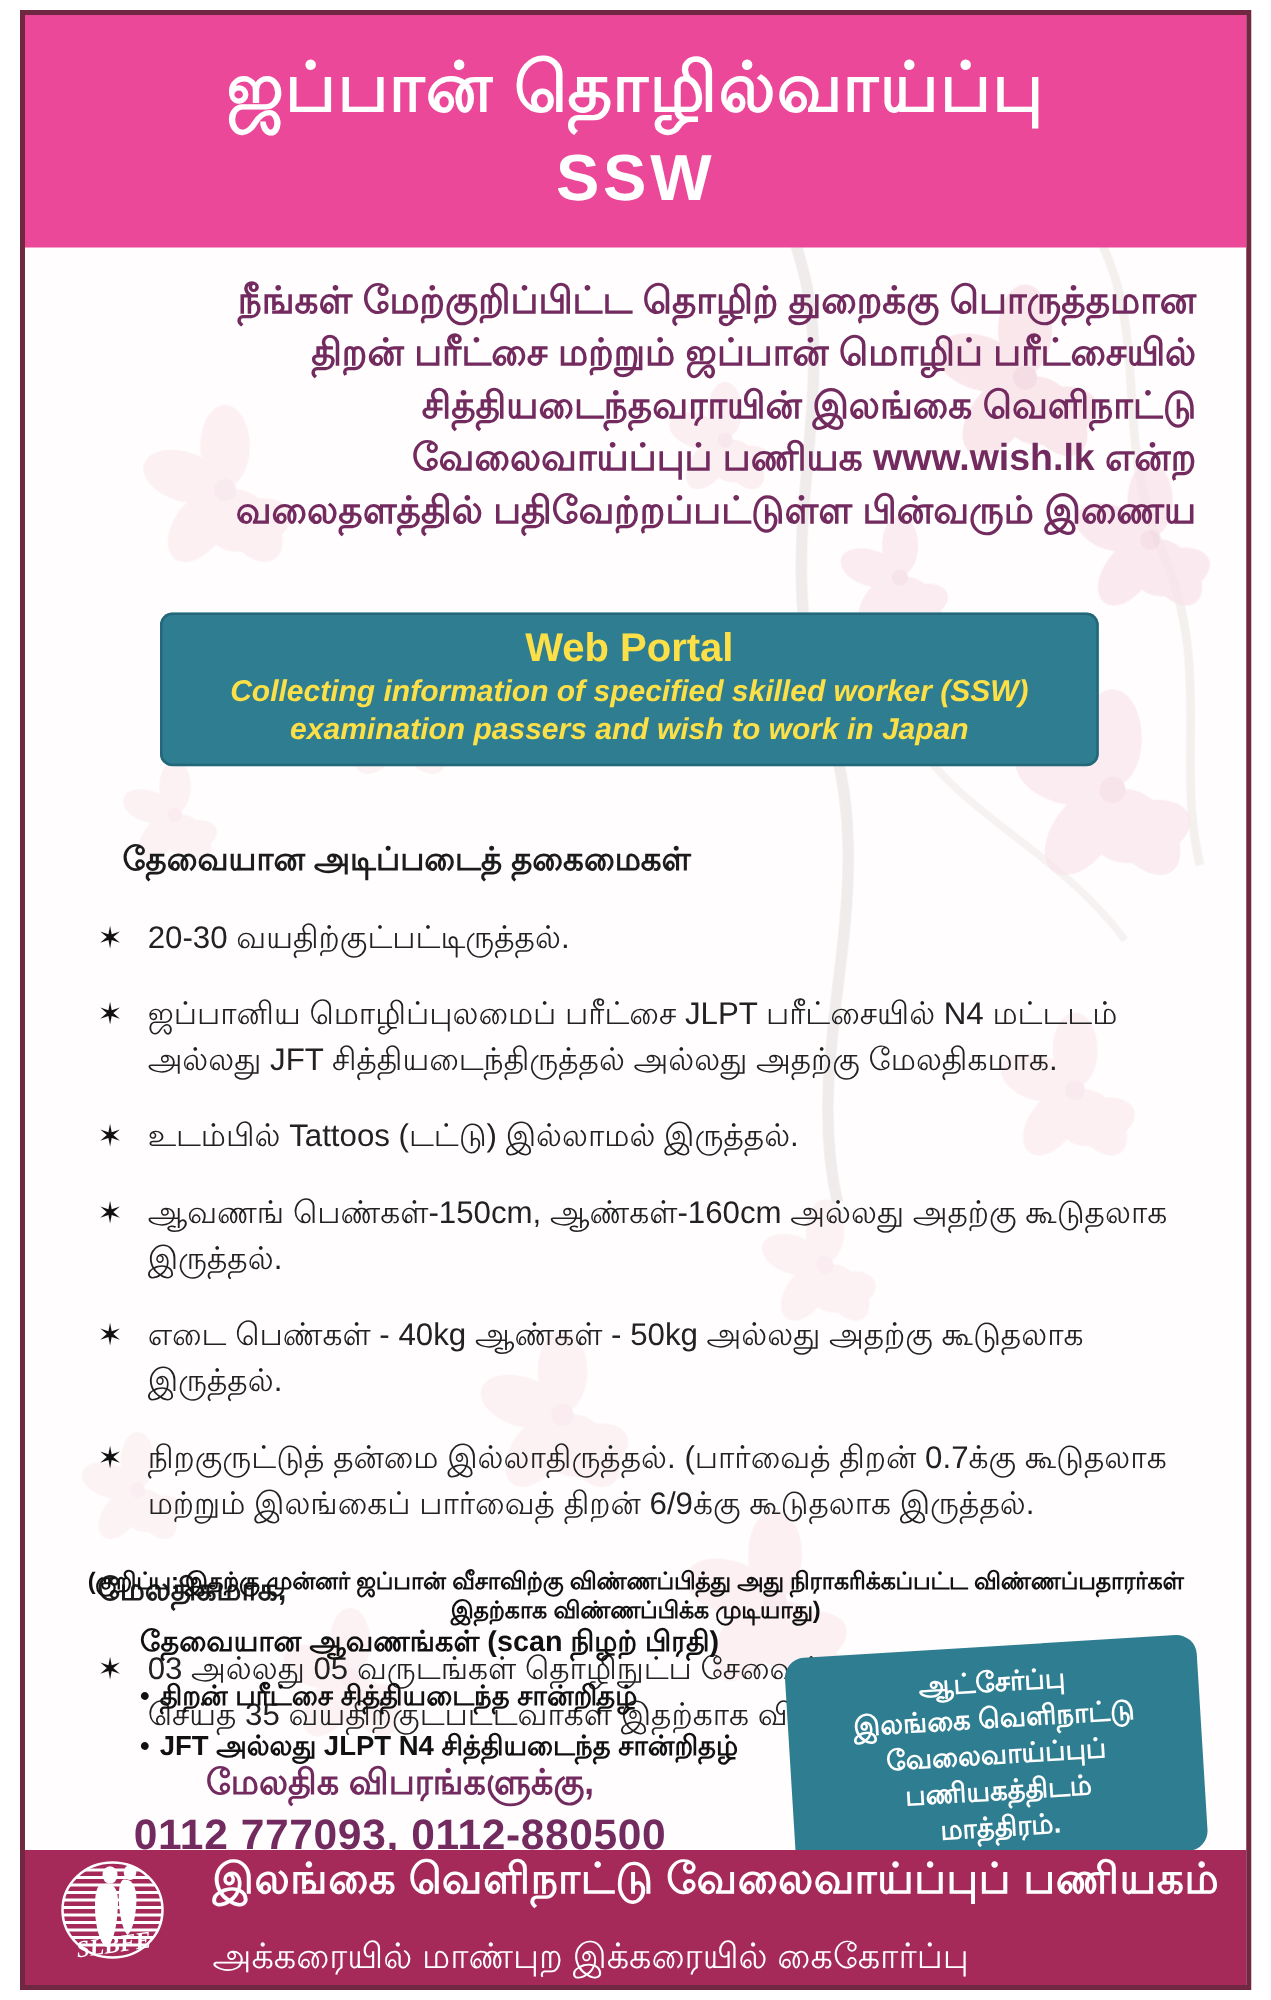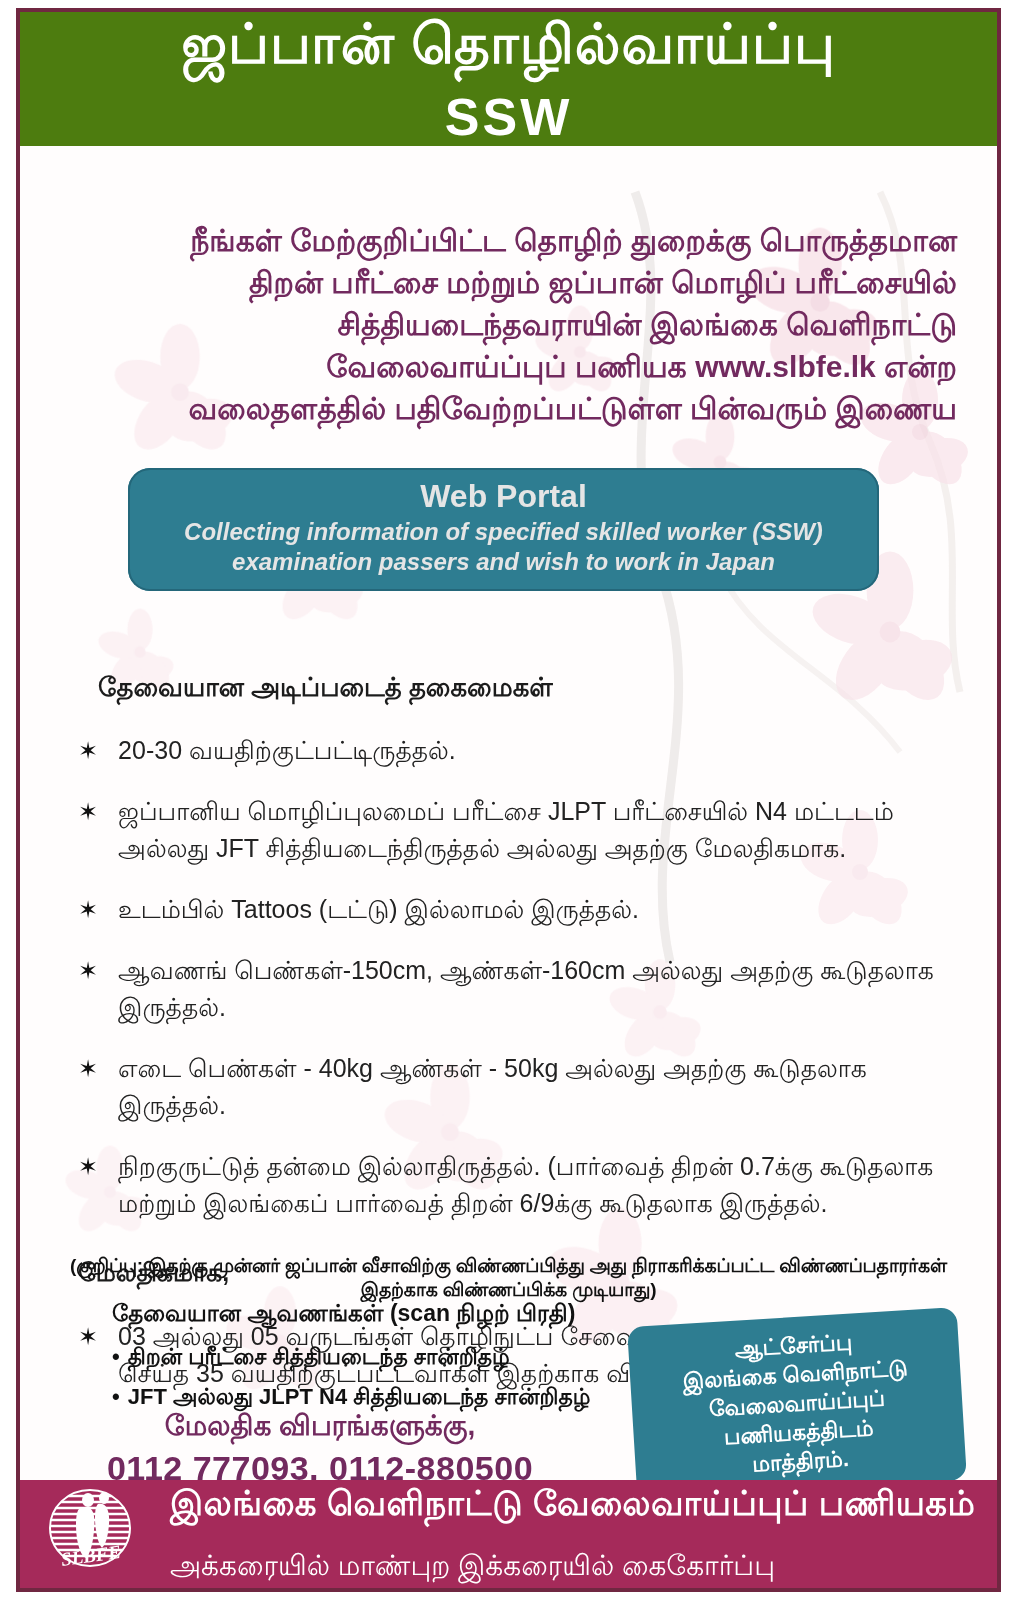--- a/index.html
+++ b/index.html
@@ -10,38 +10,38 @@
   }
   .frame {
     position:absolute; left:16px; right:16px; top:8px; bottom:8px;
     border:4px solid #702741; background:#fffdfd; overflow:hidden;
   }
   .blossom-layer { position:absolute; inset:0; z-index:0; pointer-events:none; }
   .content { position:absolute; inset:0; z-index:1; }
 
   
   .green-header {
-    position:absolute; top:0; left:0; right:0; height:134px;
-    background:#4d7c0f; color:#ffffff; text-align:center;
+    position:absolute; top:0; left:0; right:0; height:186px;
+    background:#ec4899; color:#ffffff; text-align:center;
     display:flex; flex-direction:column; justify-content:center; gap:4px;
   }
   .green-header .line1 { font-size:55px; font-weight:bold; letter-spacing:1px; }
   .green-header .line2 { font-size:52px; font-weight:bold; letter-spacing:3px; }
 
   
   .intro {
     position:absolute; top:208px; left:40px; right:40px;
     text-align:right; color:#722a5f; font-weight:bold;
     font-size:30px; line-height:42px;
   }
 
   
   .web-portal {
-    position:absolute; top:456px; left:108px; right:118px;
-    background:#2e7d91; border-radius:22px; color:#e5e5e5;
+    position:absolute; top:478px; left:108px; right:118px;
+    background:#2e7d91; border-radius:10px; color:#fde047;
     text-align:center; padding:10px 18px 14px 18px;
     box-shadow:0 0 0 2px #24677a inset;
   }
   .web-portal .wp-title { font-size:32px; font-weight:bold; }
   .web-portal .wp-sub  { font-size:24px; font-weight:bold; font-style:italic; line-height:30px; margin-top:2px; }
 
   
   .requirements { position:absolute; top:660px; left:58px; right:26px; }
   .req-heading { font-size:26px; font-weight:bold; color:#1c1c1c; margin:0 0 26px 20px; }
   .req-list { list-style:none; }
@@ -128,21 +128,21 @@
 
       <header class="green-header">
         <div class="line1">ஜப்பான் தொழில்வாய்ப்பு</div>
         <div class="line2">SSW</div>
       </header>
 
       <div class="intro">
         <div>நீங்கள் மேற்குறிப்பிட்ட தொழிற் துறைக்கு பொருத்தமான</div>
         <div>திறன் பரீட்சை மற்றும்  ஜப்பான் மொழிப் பரீட்சையில்</div>
         <div>சித்தியடைந்தவராயின் இலங்கை வெளிநாட்டு</div>
-        <div>வேலைவாய்ப்புப் பணியக www.slbfe.lk என்ற</div>
+        <div>வேலைவாய்ப்புப் பணியக www.wish.lk என்ற</div>
         <div>வலைதளத்தில் பதிவேற்றப்பட்டுள்ள பின்வரும் இணைய</div>
       </div>
 
       <div class="web-portal">
         <div class="wp-title">Web Portal</div>
         <div class="wp-sub">Collecting information of specified skilled worker (SSW) examination passers and wish to work in Japan</div>
       </div>
 
       <section class="requirements">
         <h3 class="req-heading">தேவையான அடிப்படைத் தகைமைகள்</h3>

